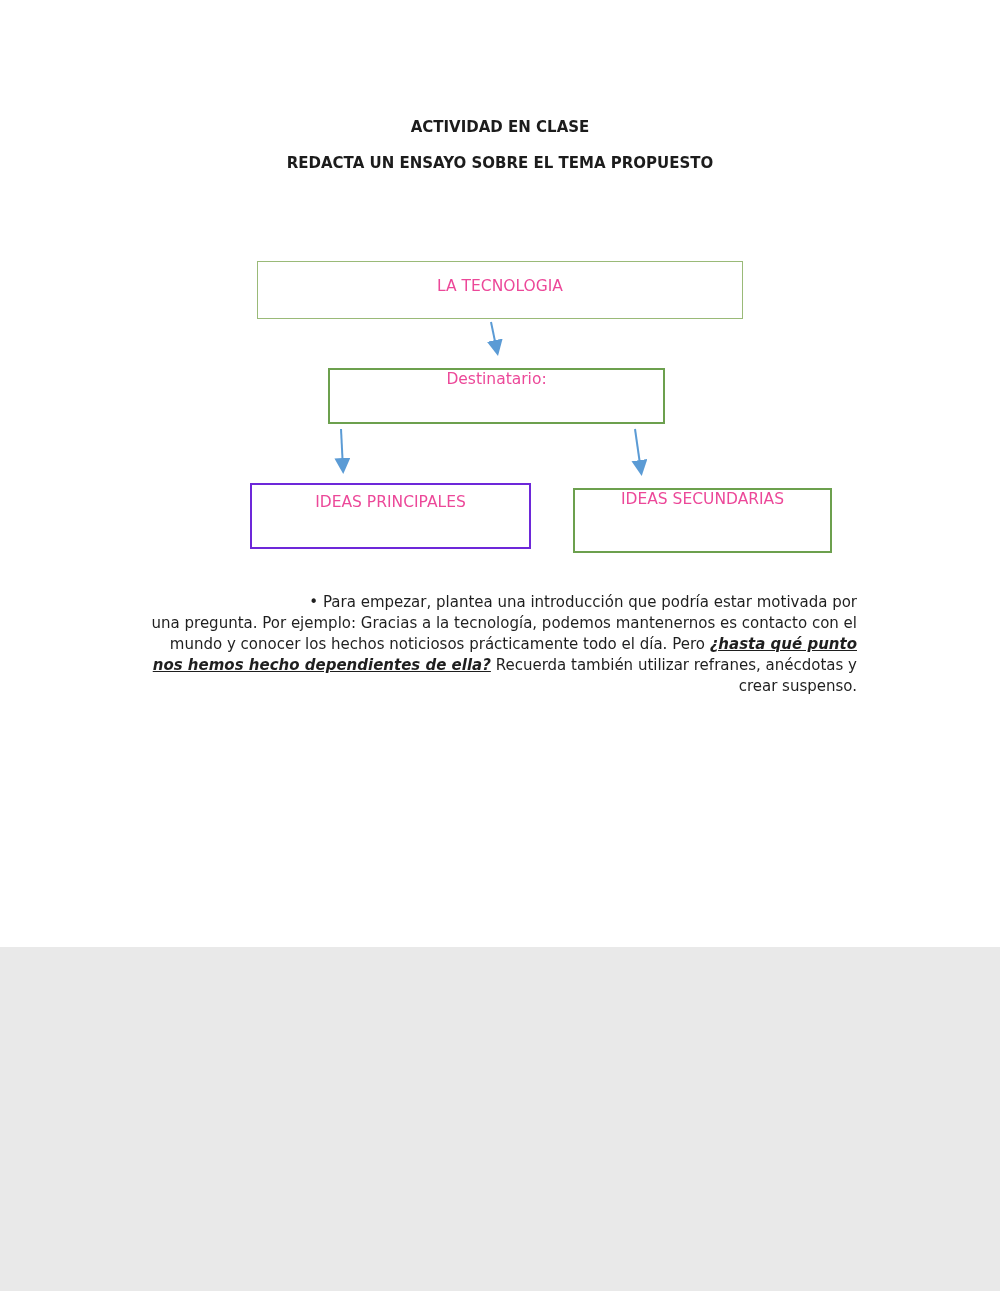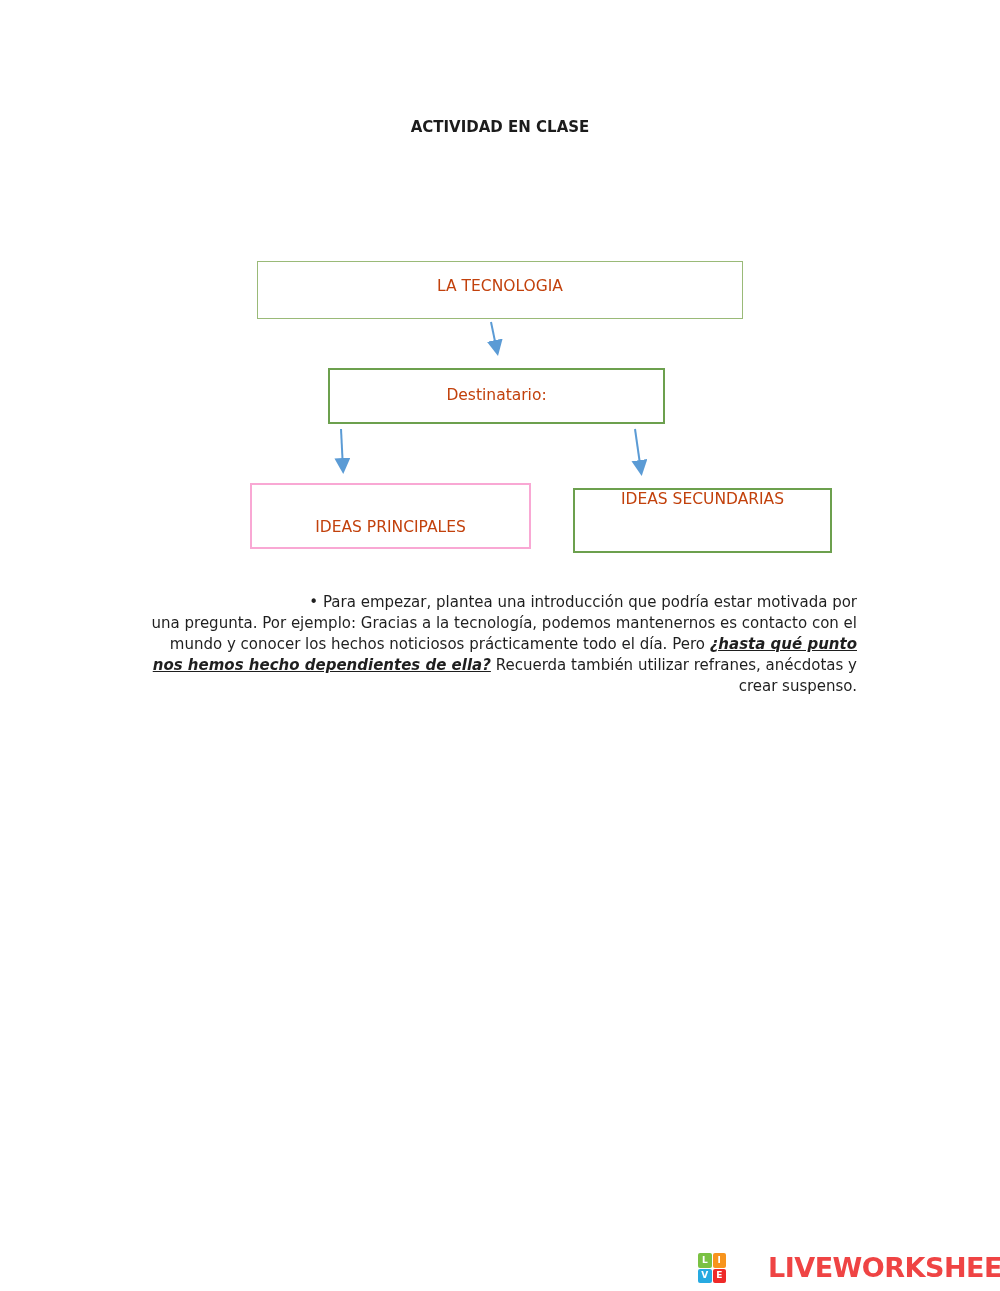--- a/index.html
+++ b/index.html
@@ -2,21 +2,21 @@
 <html><head>
 <meta charset="utf-8">
 <style>
   * { margin: 0; padding: 0; box-sizing: border-box; }
   html, body { background: #e9e9e9; }
   body { font-family: "DejaVu Sans", "Liberation Sans", sans-serif; }
 
   .page {
     position: relative;
     width: 1000px;
-    height: 1291px;
+    height: 947px;
     margin: 0 auto;
     background: #ffffff;
     overflow: hidden;
   }
 
   .heading {
     position: absolute;
     left: 0;
     width: 1000px;
     text-align: center;
@@ -31,26 +31,26 @@
 
   .diagram { position: absolute; left: 0; top: 0; width: 1000px; height: 600px; }
 
   .dbox {
     position: absolute;
     background: #ffffff;
     display: flex;
     justify-content: center;
     align-items: flex-start;
     font-size: 15.5px;
-    color: #c2410c;
+    color: #ec4899;
     line-height: 18px;
   }
   .dbox-1 { left: 257px; top: 261px; width: 486px; height: 58px; border: 1.5px solid #9aba78; padding-top: 15px; }
-  .dbox-2 { left: 328px; top: 368px; width: 337px; height: 56px; border: 2px solid #6ca04e; padding-top: 16px; }
-  .dbox-3 { left: 250px; top: 483px; width: 281px; height: 66px; border: 2px solid #f9a8d4; padding-top: 33px; }
+  .dbox-2 { left: 328px; top: 368px; width: 337px; height: 56px; border: 2px solid #6ca04e; }
+  .dbox-3 { left: 250px; top: 483px; width: 281px; height: 66px; border: 2px solid #6d28d9; padding-top: 8px; }
   .dbox-4 { left: 573px; top: 488px; width: 259px; height: 65px; border: 2px solid #6ca04e; }
 
   .arrows-svg {
     position: absolute;
     left: 0; top: 0;
     width: 1000px; height: 600px;
     pointer-events: none;
   }
 
   .intro {
@@ -105,20 +105,21 @@
     white-space: nowrap;
     margin-left: 40px;
   }
 </style>
 </head>
 <body>
 
 <div class="page">
 
   <div class="heading heading-1">ACTIVIDAD EN CLASE</div>
+  <div class="heading heading-2">REDACTA UN ENSAYO SOBRE EL TEMA PROPUESTO</div>
 
   <div class="diagram">
 
     <svg class="arrows-svg" viewBox="0 0 1000 600" xmlns="http://www.w3.org/2000/svg">
       <defs>
         <marker id="arrowhead" markerWidth="9" markerHeight="9" refX="5.5" refY="4" orient="auto">
           <path d="M0,0 L8,4 L0,8 Z" fill="#5b9bd5"></path>
         </marker>
       </defs>
       <line x1="491" y1="322" x2="497" y2="351" stroke-width="2" marker-end="url(#arrowhead)" stroke="#5b9bd5"></line>

